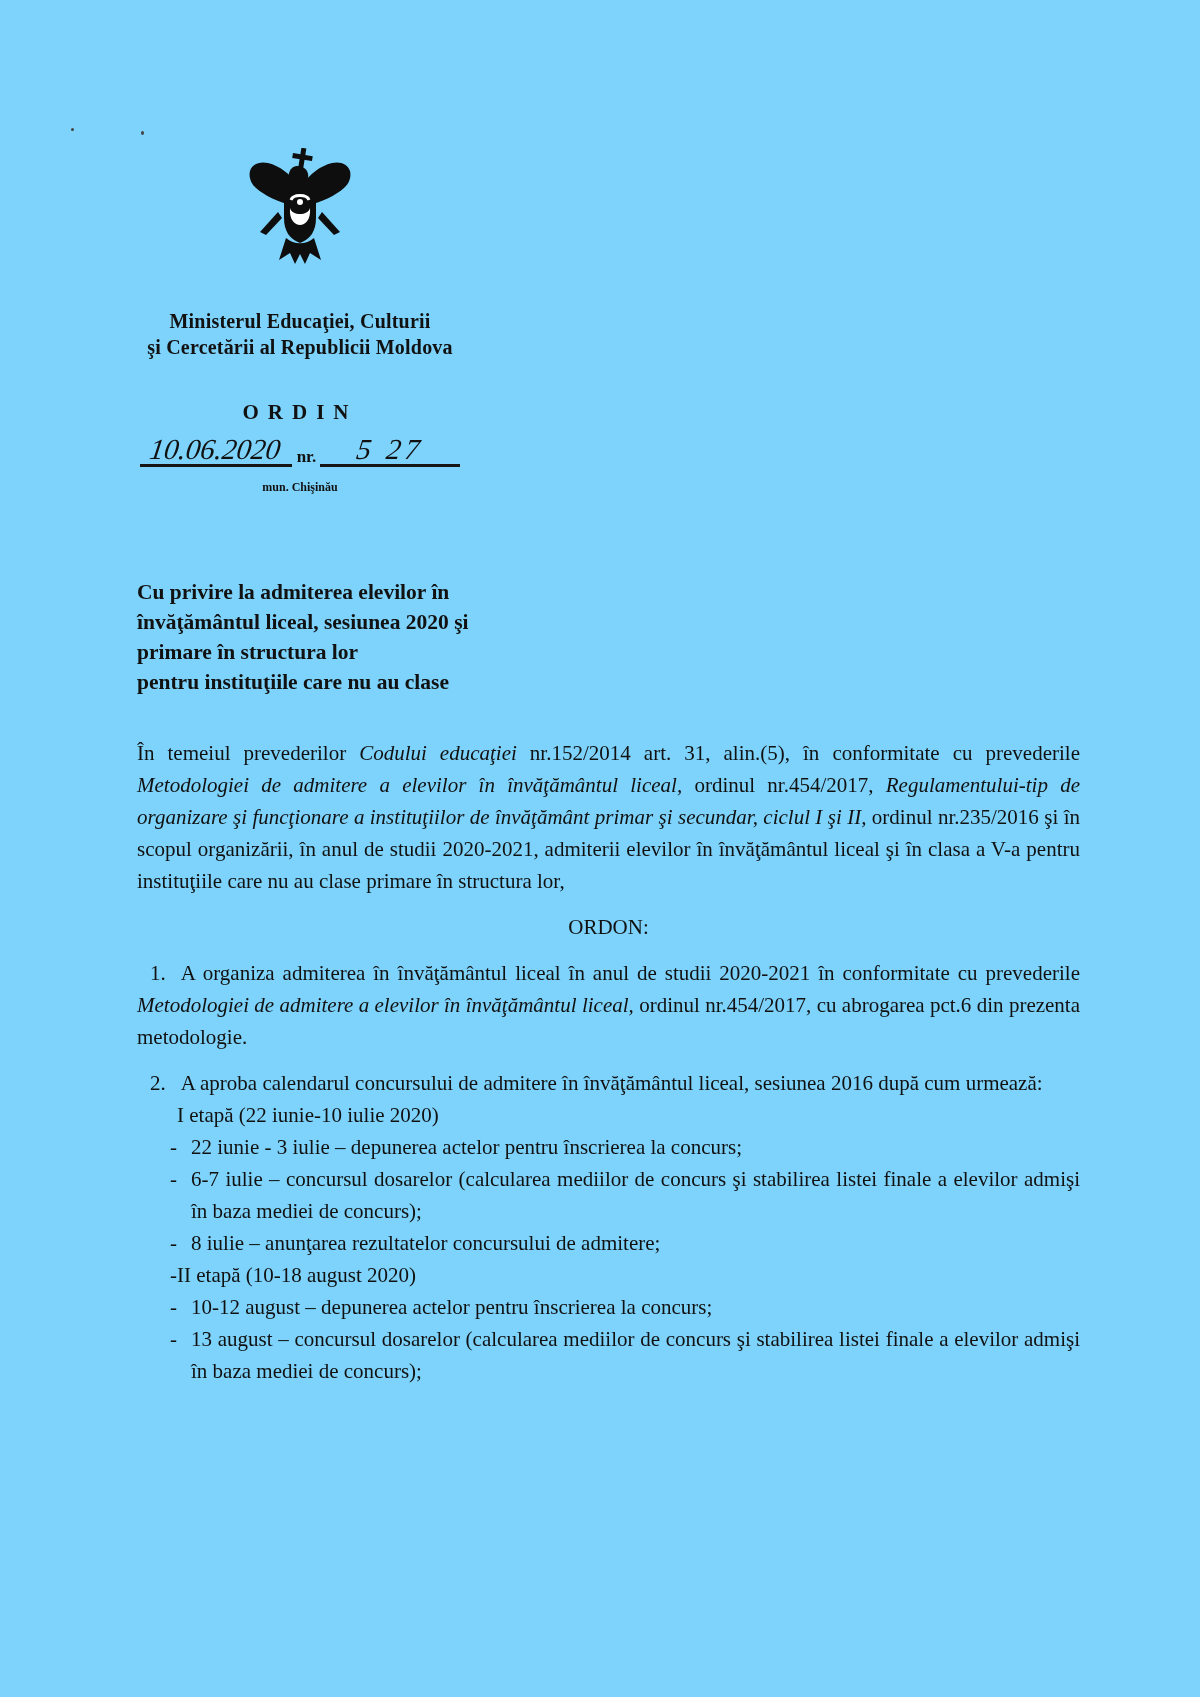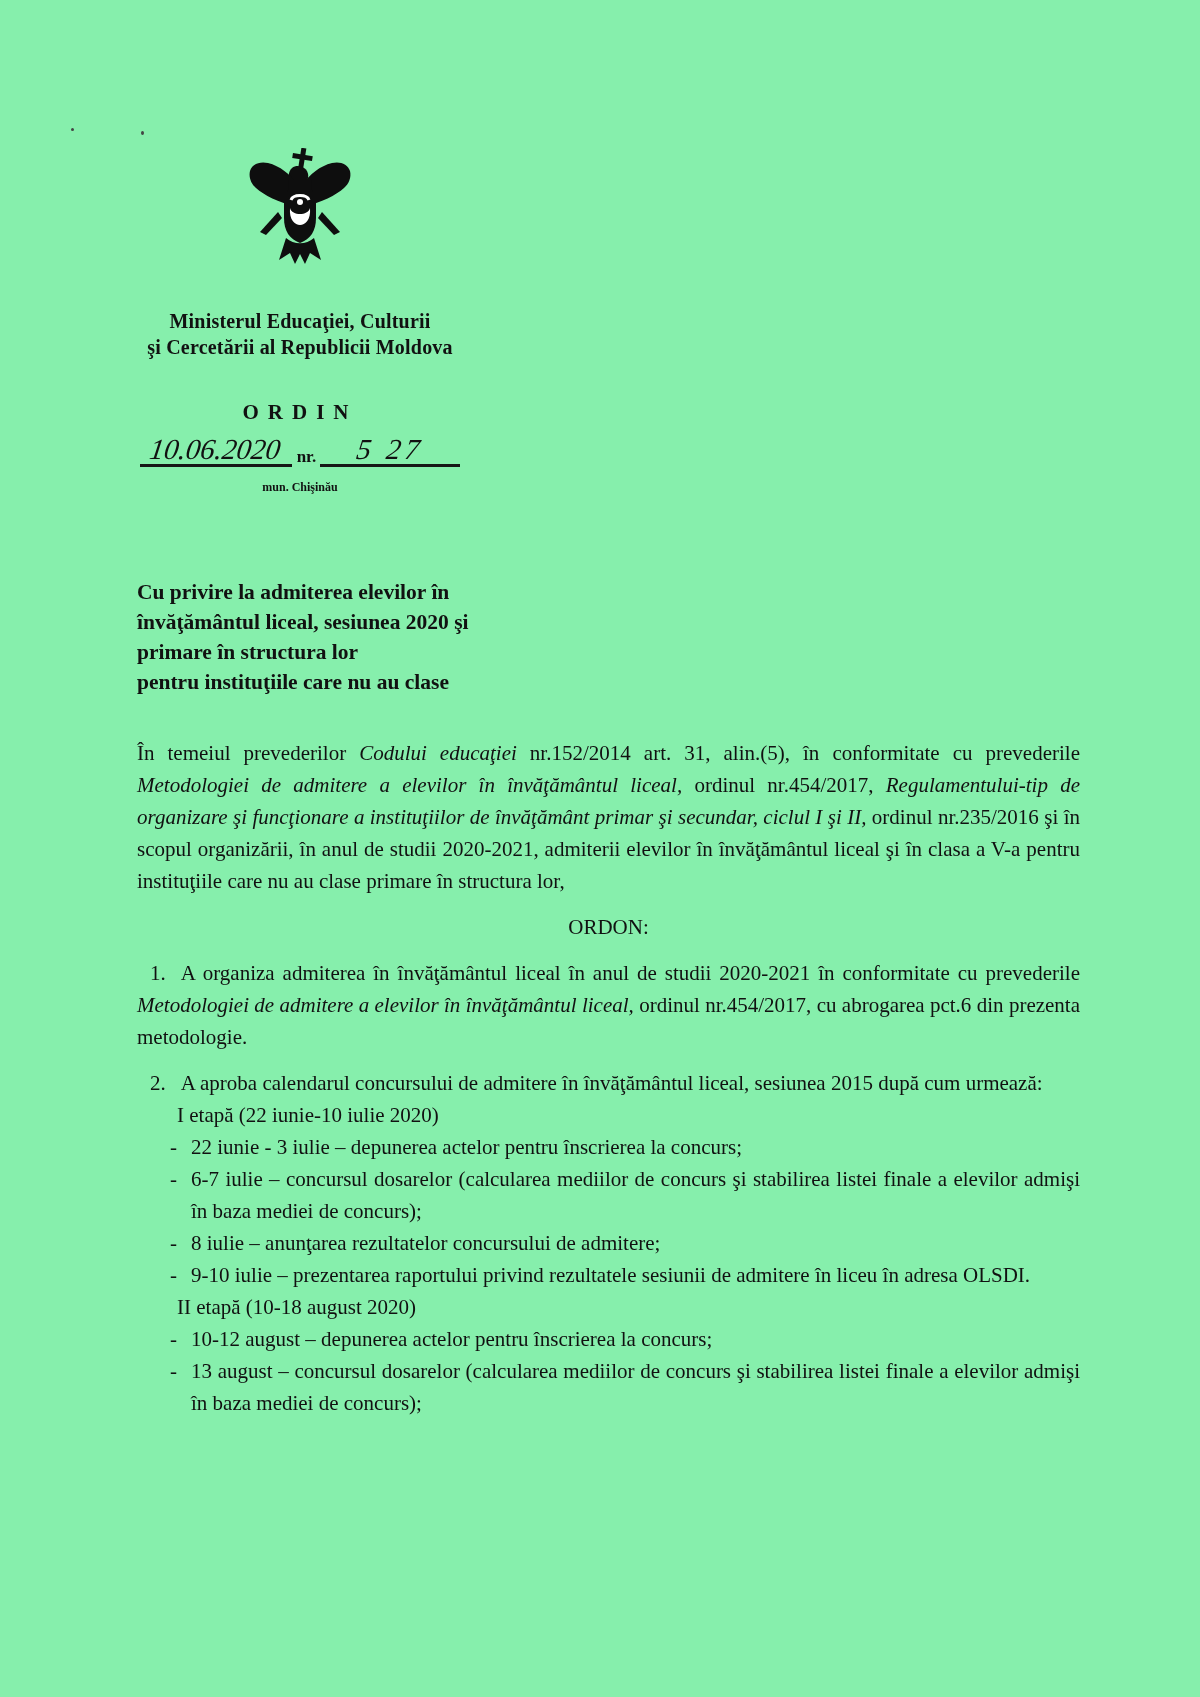--- a/index.html
+++ b/index.html
@@ -1,18 +1,18 @@
 <!DOCTYPE html>
 <html><head>
 <meta charset="utf-8">
 <style>
   * { margin:0; padding:0; box-sizing:border-box; }
   html,body { background:#ffffff; }
   .page {
-    position:relative; width:1200px; height:1697px; background:#86efac;
+    position:relative; width:1200px; height:1697px; background:#7dd3fc;
     font-family:"Liberation Serif", serif; color:#111; overflow:hidden;
   }
   .speck { position:absolute; background:#444; border-radius:50%; }
   .speck-1 { left:71px; top:128px; width:3px; height:3px; }
   .speck-2 { left:141px; top:131px; width:3px; height:4px; }
 
   .header { position:absolute; left:100px; top:0; width:400px; text-align:center; }
   .emblem { margin:148px auto 0; width:112px; height:150px; }
   .ministry { margin-top:10px; font-weight:bold; font-size:20px; line-height:26px; letter-spacing:.2px; }
   .ordin-heading { margin-top:40px; font-weight:bold; font-size:21px; letter-spacing:9px; }
@@ -92,39 +92,38 @@
       <div>primare în structura lor</div>
       <div>pentru instituţiile care nu au clase</div>
     </div>
 
     <p class="preamble"><span>În temeiul prevederilor </span><i>Codului educaţiei</i><span> nr.152/2014 art. 31, alin.(5), în conformitate cu prevederile </span><i>Metodologiei de admitere a elevilor în învăţământul liceal,</i><span> ordinul nr.454/2017, </span><i>Regulamentului-tip de organizare şi funcţionare a instituţiilor de învăţământ primar şi secundar, ciclul I şi II,</i><span> ordinul nr.235/2016 şi în scopul organizării, în anul de studii 2020-2021, admiterii elevilor în învăţământul liceal şi în clasa a V-a pentru instituţiile care nu au clase primare în structura lor,</span></p>
 
     <div class="ordon-heading">ORDON:</div>
 
     <p class="oitem oitem-1"><span class="num">1.</span><span>A organiza admiterea în învăţământul liceal în anul de studii 2020-2021 în conformitate cu prevederile </span><i>Metodologiei de admitere a elevilor în învăţământul liceal,</i><span> ordinul nr.454/2017, cu abrogarea pct.6 din prezenta metodologie.</span></p>
 
-    <p class="oitem oitem-2"><span class="num">2.</span><span>A aproba calendarul concursului de admitere în învăţământul liceal, sesiunea 2015 după cum urmează:</span></p>
+    <p class="oitem oitem-2"><span class="num">2.</span><span>A aproba calendarul concursului de admitere în învăţământul liceal, sesiunea 2016 după cum urmează:</span></p>
 
     <div class="stage-heading">I etapă (22 iunie-10 iulie 2020)</div>
 
     <div class="cal-item">
       <span class="dash">-</span>
       <span>22 iunie - 3 iulie – depunerea actelor pentru înscrierea la concurs;</span>
     </div>
     <div class="cal-item">
       <span class="dash">-</span>
       <span>6-7 iulie – concursul dosarelor (calcularea mediilor de concurs şi stabilirea listei finale a elevilor admişi în baza mediei de concurs);</span>
     </div>
     <div class="cal-item">
       <span class="dash">-</span>
       <span>8 iulie – anunţarea rezultatelor concursului de admitere;</span>
     </div>
     <div class="cal-item">
       <span class="dash">-</span>
-      <span>9-10 iulie – prezentarea raportului privind rezultatele sesiunii de admitere în liceu în adresa OLSDI.</span>
     </div>
 
     <div class="stage-heading">II etapă (10-18 august 2020)</div>
 
     <div class="cal-item">
       <span class="dash">-</span>
       <span>10-12 august – depunerea actelor pentru înscrierea la concurs;</span>
     </div>
     <div class="cal-item">
       <span class="dash">-</span>

